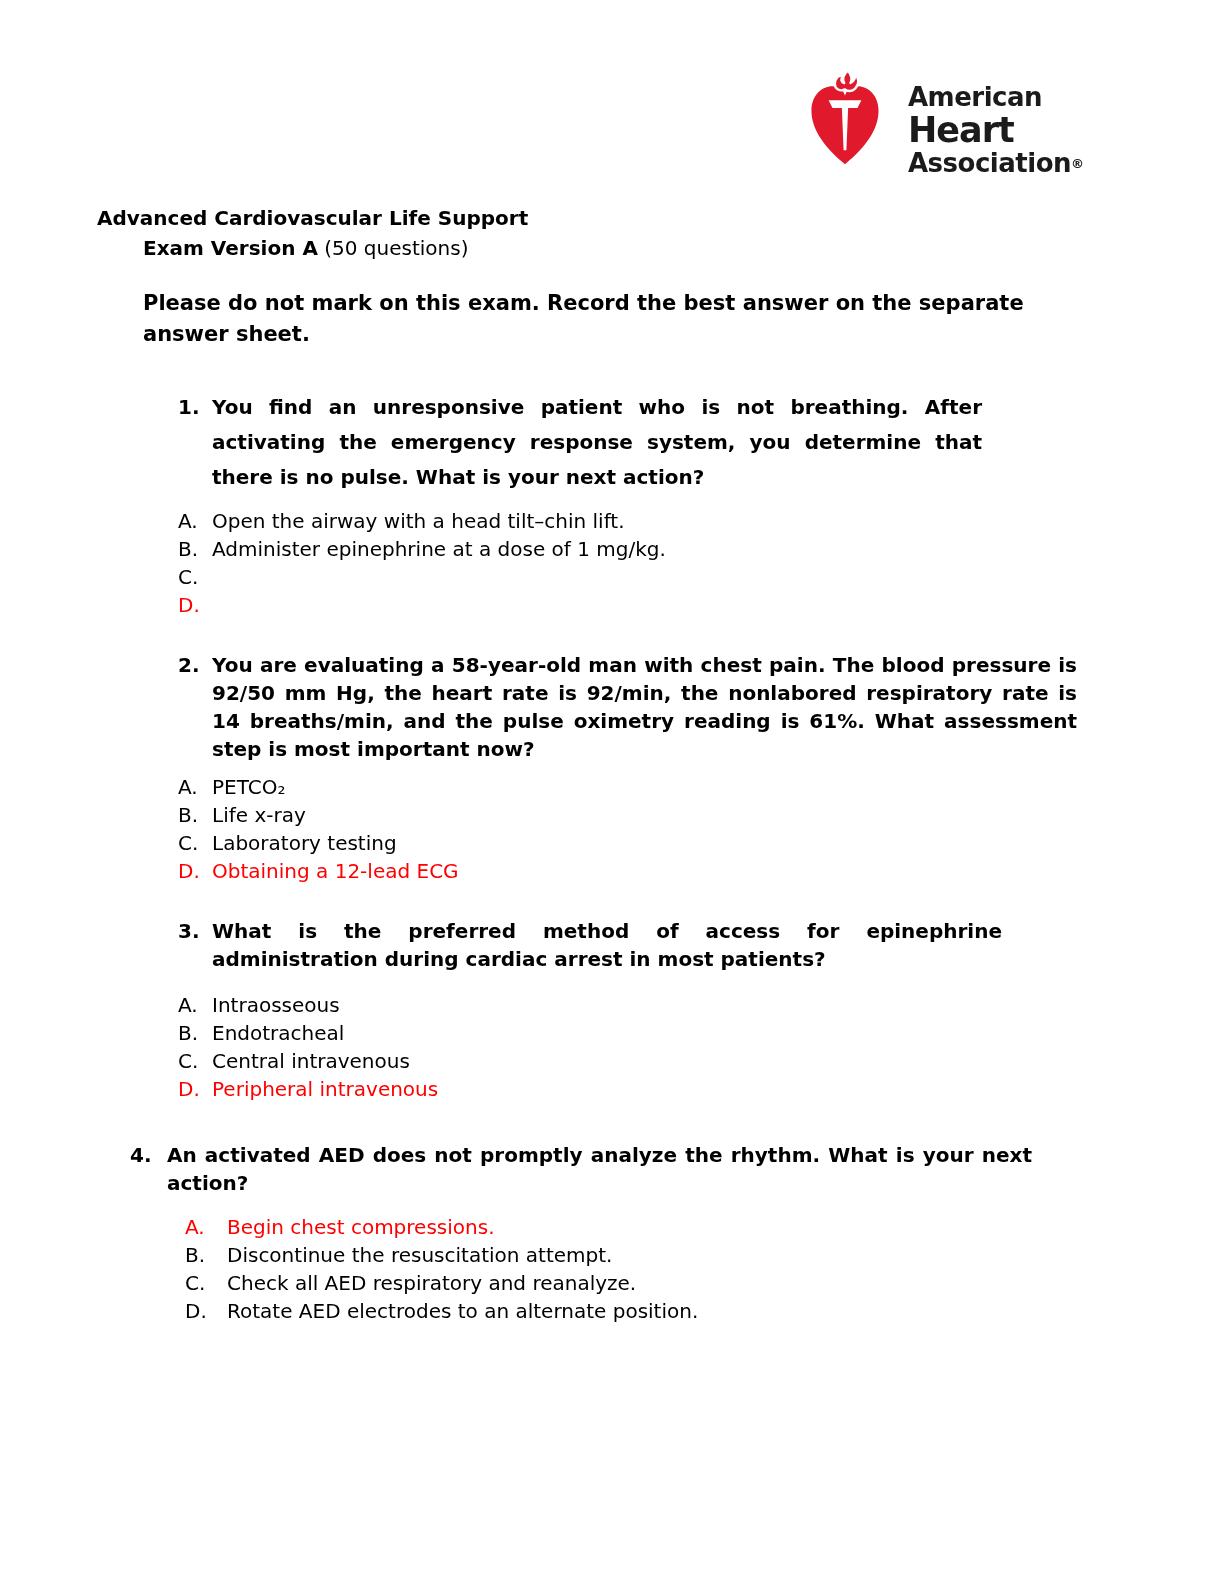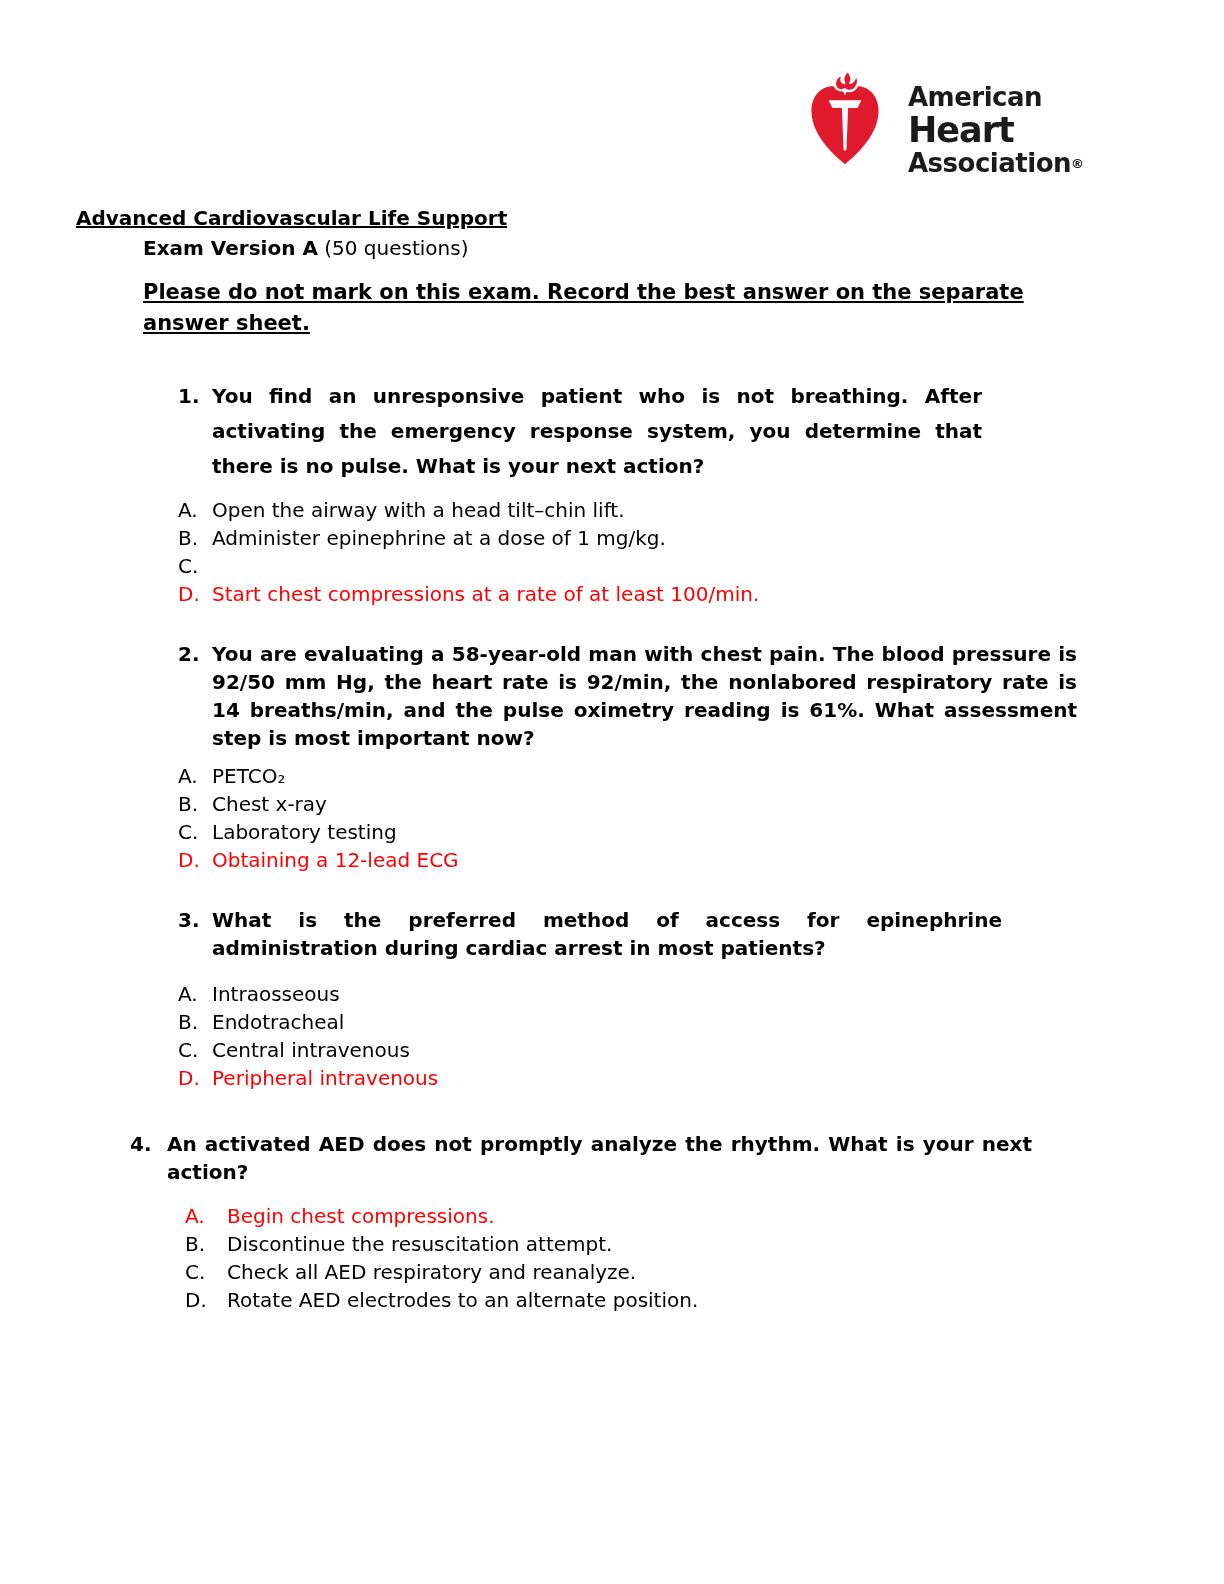--- a/index.html
+++ b/index.html
@@ -16,30 +16,29 @@
   .logo { position:absolute; left:806px; top:60px; width:300px; height:130px; }
   .logo svg { position:absolute; left:0; top:2px; }
   .logo-text { position:absolute; left:102px; top:22px; color:#1b1b1b; font-weight:bold; white-space:nowrap; }
   .lt1 { font-size:26px; line-height:31px; letter-spacing:-0.5px; }
   .lt2 { font-size:35px; line-height:35px; letter-spacing:-1px; }
   .lt3 { font-size:26px; line-height:31px; letter-spacing:-0.5px; }
   .reg { font-size:13px; font-weight:bold; vertical-align:4px; }
 
   
   .title {
-    margin:203px 0 0 76px;
-    font-size:20px; font-weight:bold; line-height:30px;text-decoration:underline;
+    margin:203px 0 0 97px;
+    font-size:20px; font-weight:bold; line-height:30px;
   }
   .subtitle { margin:0 0 0 143px; font-size:20px; line-height:30px; font-weight:normal; }
   .subtitle .b { font-weight:bold; }
   .notice {
-    margin:14px 0 0 143px;
+    margin:25px 0 0 143px;
     width:960px;
     font-size:21px; font-weight:bold; line-height:31px;
-    text-decoration:underline;
   }
 
   
   .question {
     position:relative;
     box-sizing:border-box;
     font-weight:bold;
     font-size:20px;
     text-align:justify;
   }
@@ -93,36 +92,35 @@
     </div>
     <div class="opt">
       <span class="letter">B.</span>
       <span class="otext">Administer epinephrine at a dose of 1 mg/kg.</span>
     </div>
     <div class="opt">
       <span class="letter">C.</span>
     </div>
     <div class="opt red">
       <span class="letter">D.</span>
-      <span class="otext">Start chest compressions at a rate of at least 100/min.</span>
     </div>
   </div>
 
   <div class="question q2">
     <span class="qnum">2.</span>
     <span>You are evaluating a 58-year-old man with chest pain. The blood pressure is 92/50 mm Hg, the heart rate is 92/min, the nonlabored respiratory rate is 14 breaths/min, and the pulse oximetry reading is 61%. What assessment step is most important now?</span>
   </div>
   <div class="options opts2">
     <div class="opt">
       <span class="letter">A.</span>
       <span class="otext">PETCO₂</span>
     </div>
     <div class="opt">
       <span class="letter">B.</span>
-      <span class="otext">Chest x-ray</span>
+      <span class="otext">Life x-ray</span>
     </div>
     <div class="opt">
       <span class="letter">C.</span>
       <span class="otext">Laboratory testing</span>
     </div>
     <div class="opt red">
       <span class="letter">D.</span>
       <span class="otext">Obtaining a 12-lead ECG</span>
     </div>
   </div>

